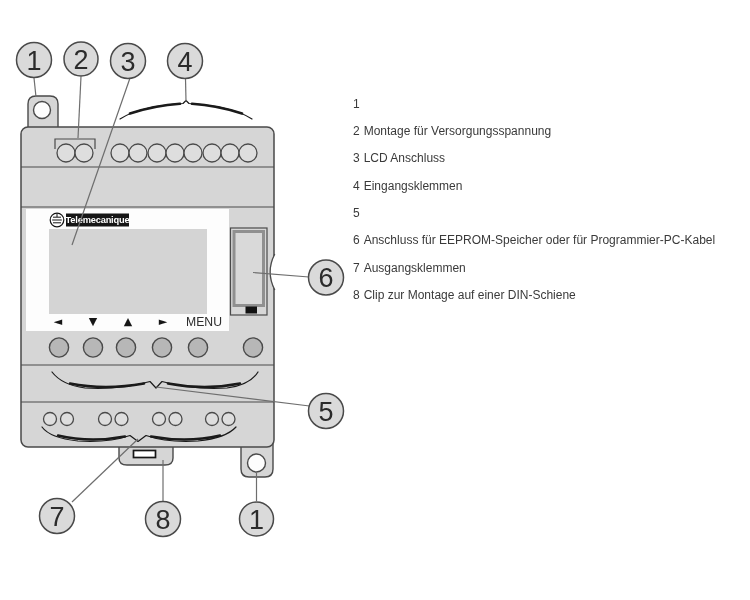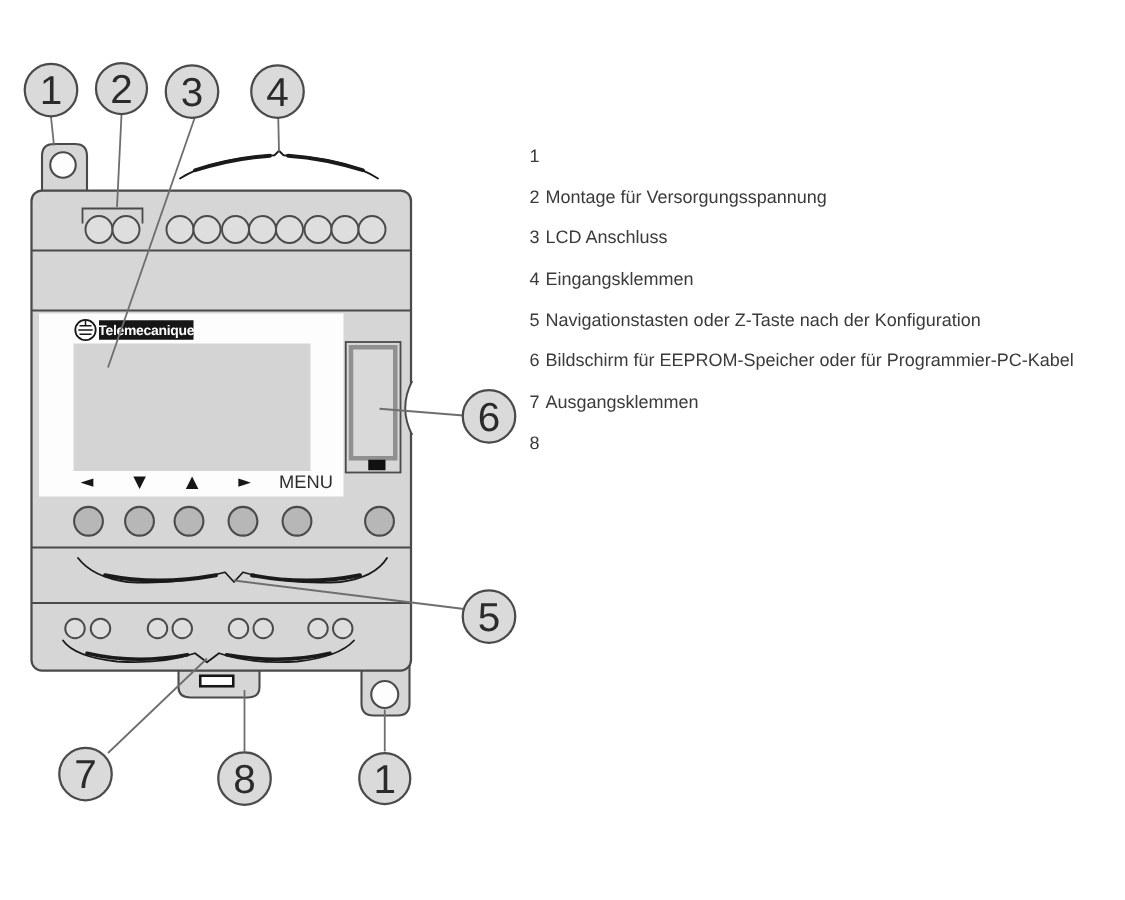--- a/index.html
+++ b/index.html
@@ -199,28 +199,28 @@
     <div class="legend-item">
       <span class="legend-ref">3</span>
       <span>LCD Anschluss</span>
     </div>
     <div class="legend-item">
       <span class="legend-ref">4</span>
       <span>Eingangsklemmen</span>
     </div>
     <div class="legend-item">
       <span class="legend-ref">5</span>
-      <span>Navigationstasten oder Z-Taste nach der Konfiguration</span>
     </div>
     <div class="legend-item">
       <span class="legend-ref">6</span>
-      <span>Bildschirm für EEPROM-Speicher oder für Programmier-PC-Kabel</span>
+      <span>Anschluss für EEPROM-Speicher oder für Programmier-PC-Kabel</span>
     </div>
     <div class="legend-item">
       <span class="legend-ref">7</span>
       <span>Ausgangsklemmen</span>
     </div>
     <div class="legend-item">
       <span class="legend-ref">8</span>
+      <span>Clip zur Montage auf einer DIN-Schiene</span>
     </div>
   </div>
 
 </div>
 
 </body></html>

